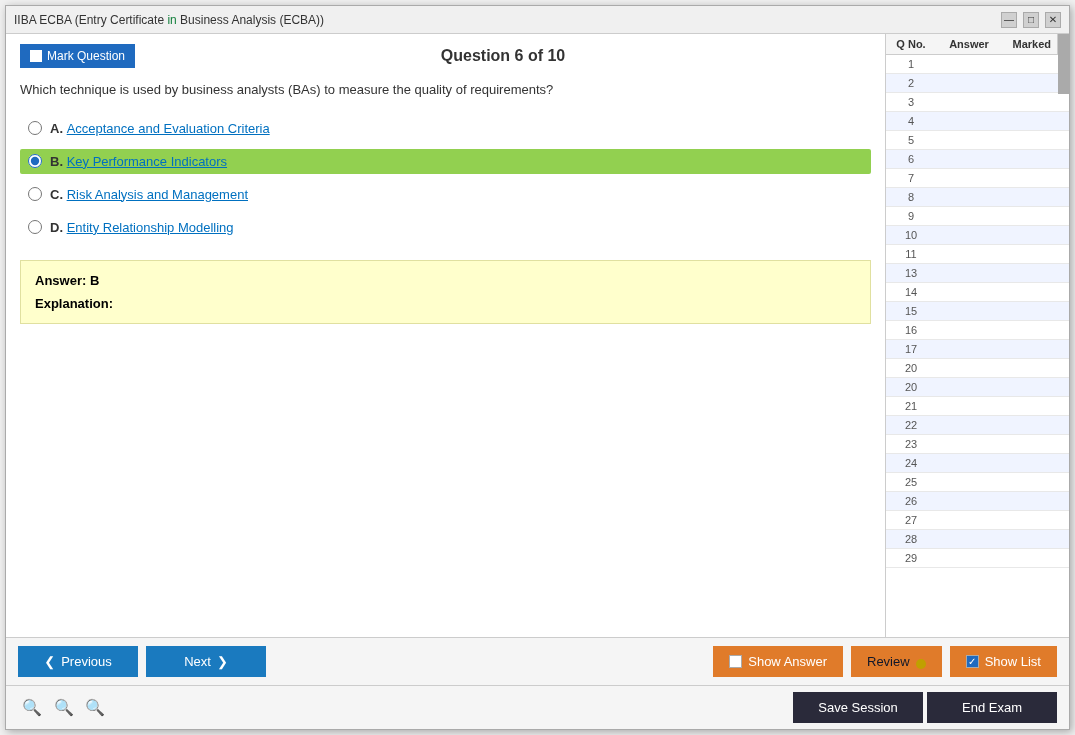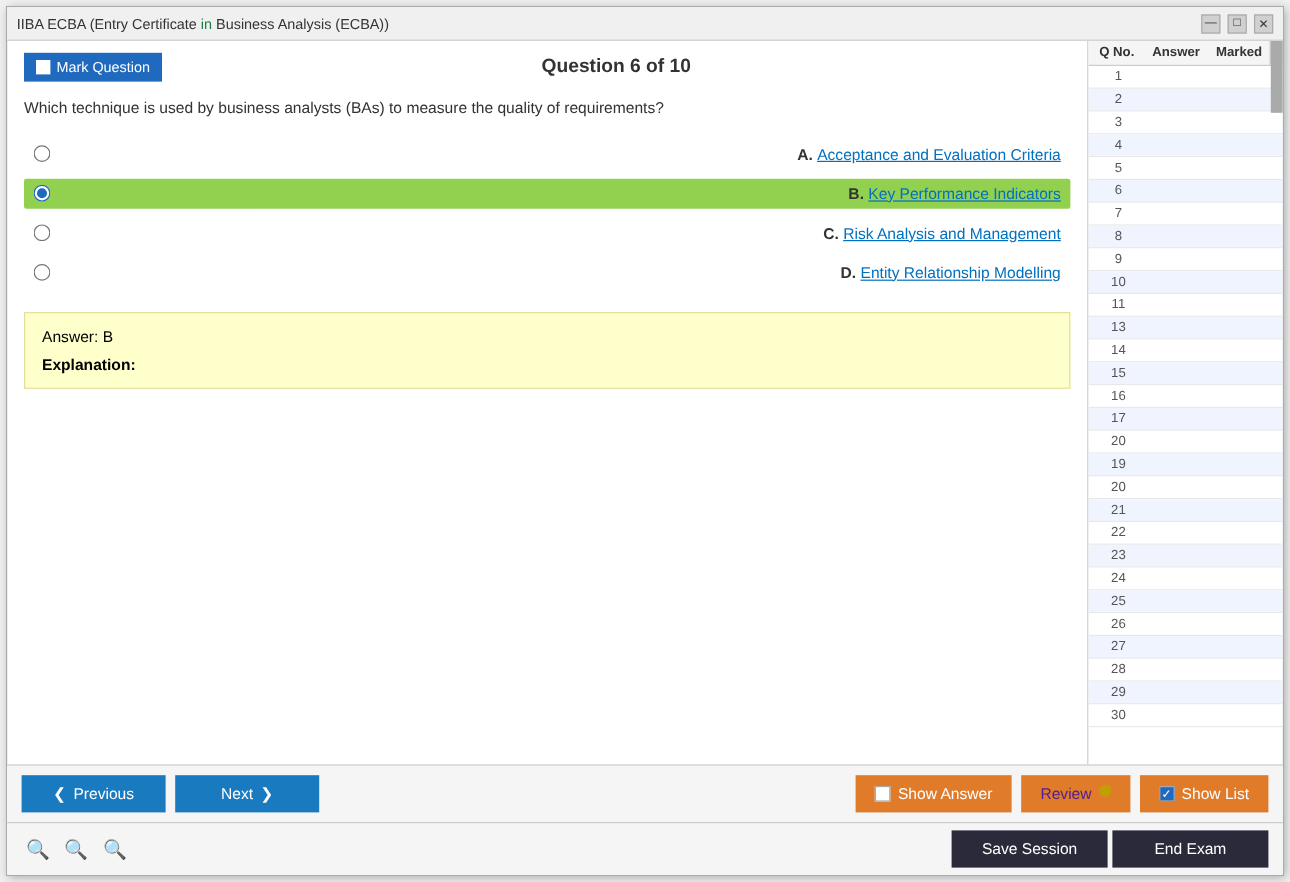--- a/index.html
+++ b/index.html
@@ -108,21 +108,20 @@
       flex-direction: column;
       gap: 8px;
       margin-bottom: 16px;
     }
     .option-item {
       display: flex;
       align-items: center;
       gap: 8px;
       padding: 5px 8px;
       border-radius: 2px;
-      justify-content: space-between;
     }
     .option-item.selected {
       background: #92d050;
     }
     .option-item input[type="radio"] {
       accent-color: #1f6abf;
       width: 14px;
       height: 14px;
       flex-shrink: 0;
     }
@@ -137,30 +136,30 @@
       color: #0070c0;
       text-decoration: underline;
     }
     .answer-box {
       background: #ffffcc;
       border: 1px solid #e0e0a0;
       padding: 12px 14px;
       margin-top: 4px;
     }
     .answer-box .answer-line {
-      font-weight: normal;
+      font-weight: bold;
       margin-bottom: 8px;
       font-size: 13px;
     }
     .answer-box .explanation-line {
       font-weight: bold;
       font-size: 13px;
     }
     .sidebar {
-      width: 163px;
+      width: 184px;
       border-left: 1px solid #ccc;
       display: flex;
       flex-direction: column;
       overflow: hidden;
     }
     .sidebar-header {
       display: flex;
       background: #f5f5f5;
       border-bottom: 1px solid #ccc;
       font-size: 11px;
@@ -235,27 +234,27 @@
       border: none;
       padding: 8px 16px;
       font-size: 13px;
       cursor: pointer;
       display: flex;
       align-items: center;
       gap: 6px;
     }
     .btn-review {
       background: #e07b2a;
-      color: #4c1d95;
+      color: #0f172a;
       border: none;
       padding: 8px 16px;
       font-size: 13px;
       cursor: pointer;
       display: flex;
-      align-items: flex-start;
+      align-items: flex-end;
       gap: 6px;
     }
     .btn-show-list {
       background: #e07b2a;
       color: #fff;
       border: none;
       padding: 8px 16px;
       font-size: 13px;
       cursor: pointer;
       display: flex;
@@ -484,25 +483,20 @@
       <div class="col col-qno">17</div>
       <div class="col col-answer"></div>
       <div class="col col-marked"></div>
     </div>
           <div class="sidebar-row">
       <div class="col col-qno">20</div>
       <div class="col col-answer"></div>
       <div class="col col-marked"></div>
     </div>
           <div class="sidebar-row">
-      <div class="col col-qno">19</div>
-      <div class="col col-answer"></div>
-      <div class="col col-marked"></div>
-    </div>
-          <div class="sidebar-row">
       <div class="col col-qno">20</div>
       <div class="col col-answer"></div>
       <div class="col col-marked"></div>
     </div>
           <div class="sidebar-row">
       <div class="col col-qno">21</div>
       <div class="col col-answer"></div>
       <div class="col col-marked"></div>
     </div>
           <div class="sidebar-row">
@@ -535,25 +529,20 @@
       <div class="col col-answer"></div>
       <div class="col col-marked"></div>
     </div>
           <div class="sidebar-row">
       <div class="col col-qno">28</div>
       <div class="col col-answer"></div>
       <div class="col col-marked"></div>
     </div>
           <div class="sidebar-row">
       <div class="col col-qno">29</div>
-      <div class="col col-answer"></div>
-      <div class="col col-marked"></div>
-    </div>
-          <div class="sidebar-row">
-      <div class="col col-qno">30</div>
       <div class="col col-answer"></div>
       <div class="col col-marked"></div>
     </div>
         </div>
     </div>
   </div>
 
   <div class="bottom-bar">
     <button class="btn-prev">
       <span>❮</span>

